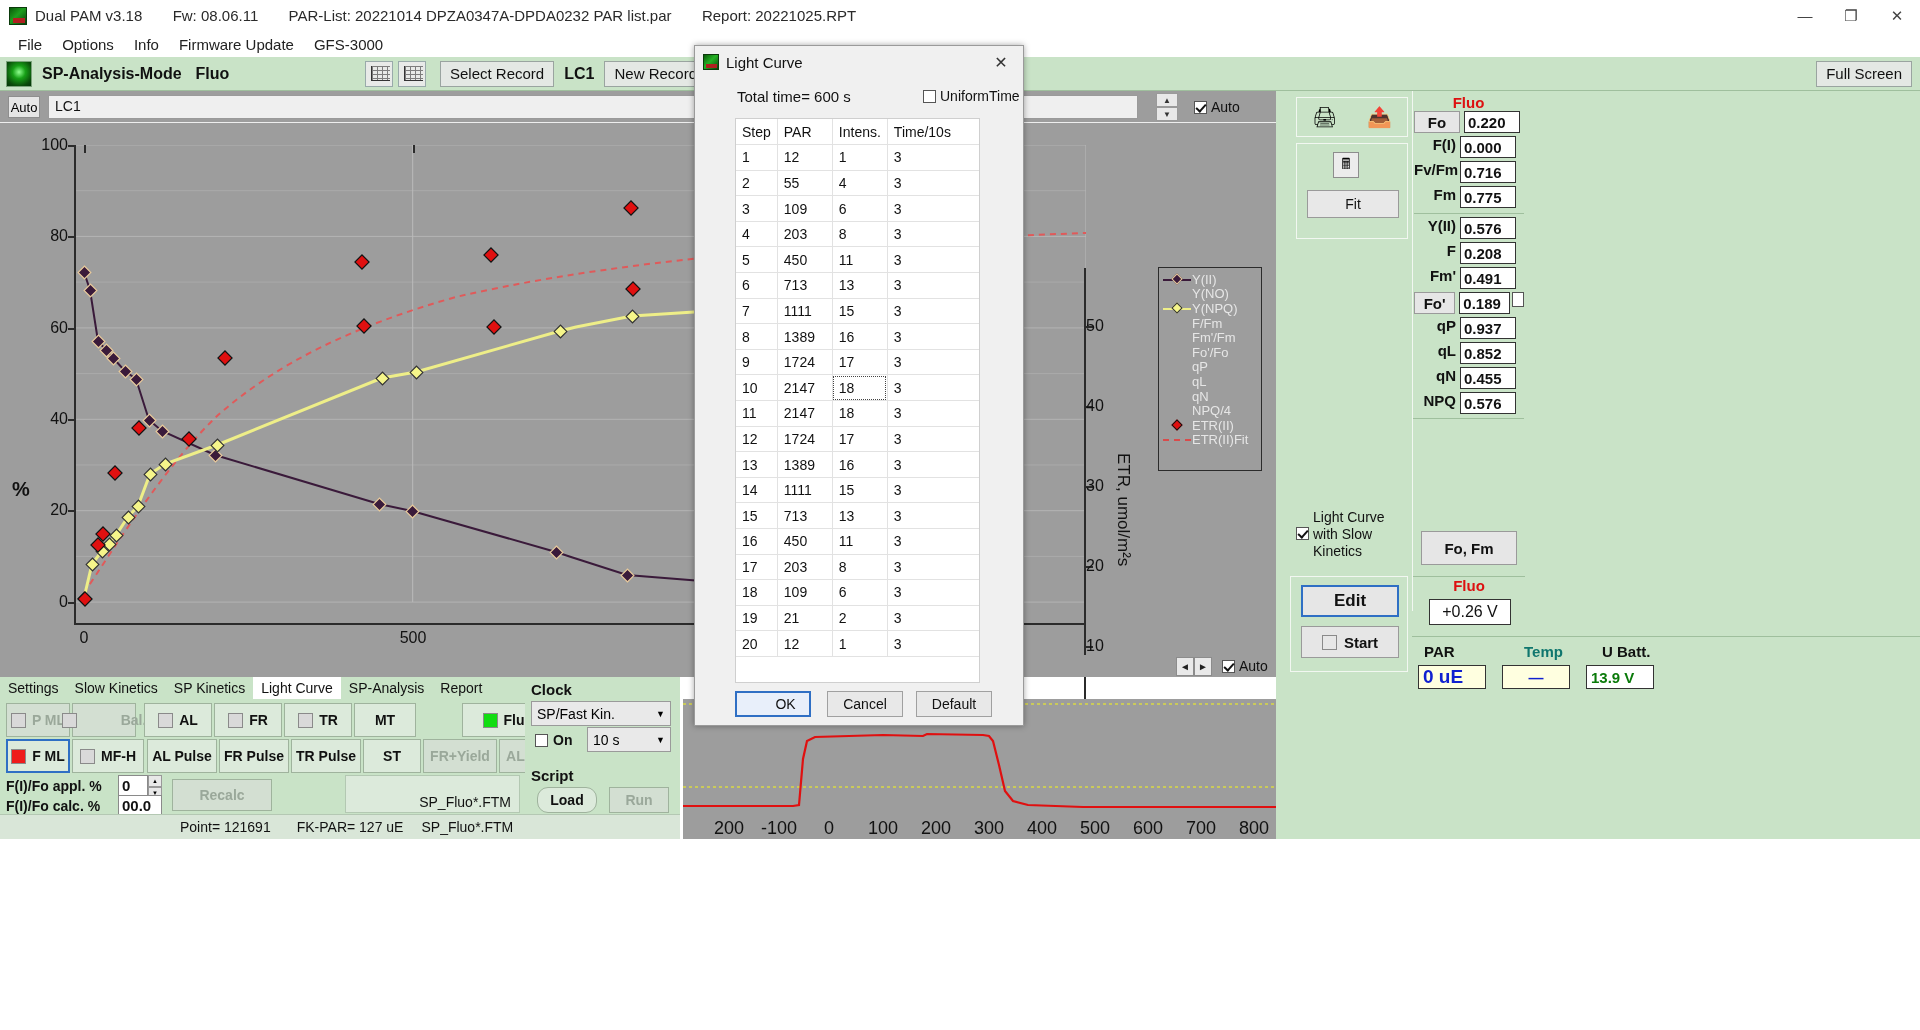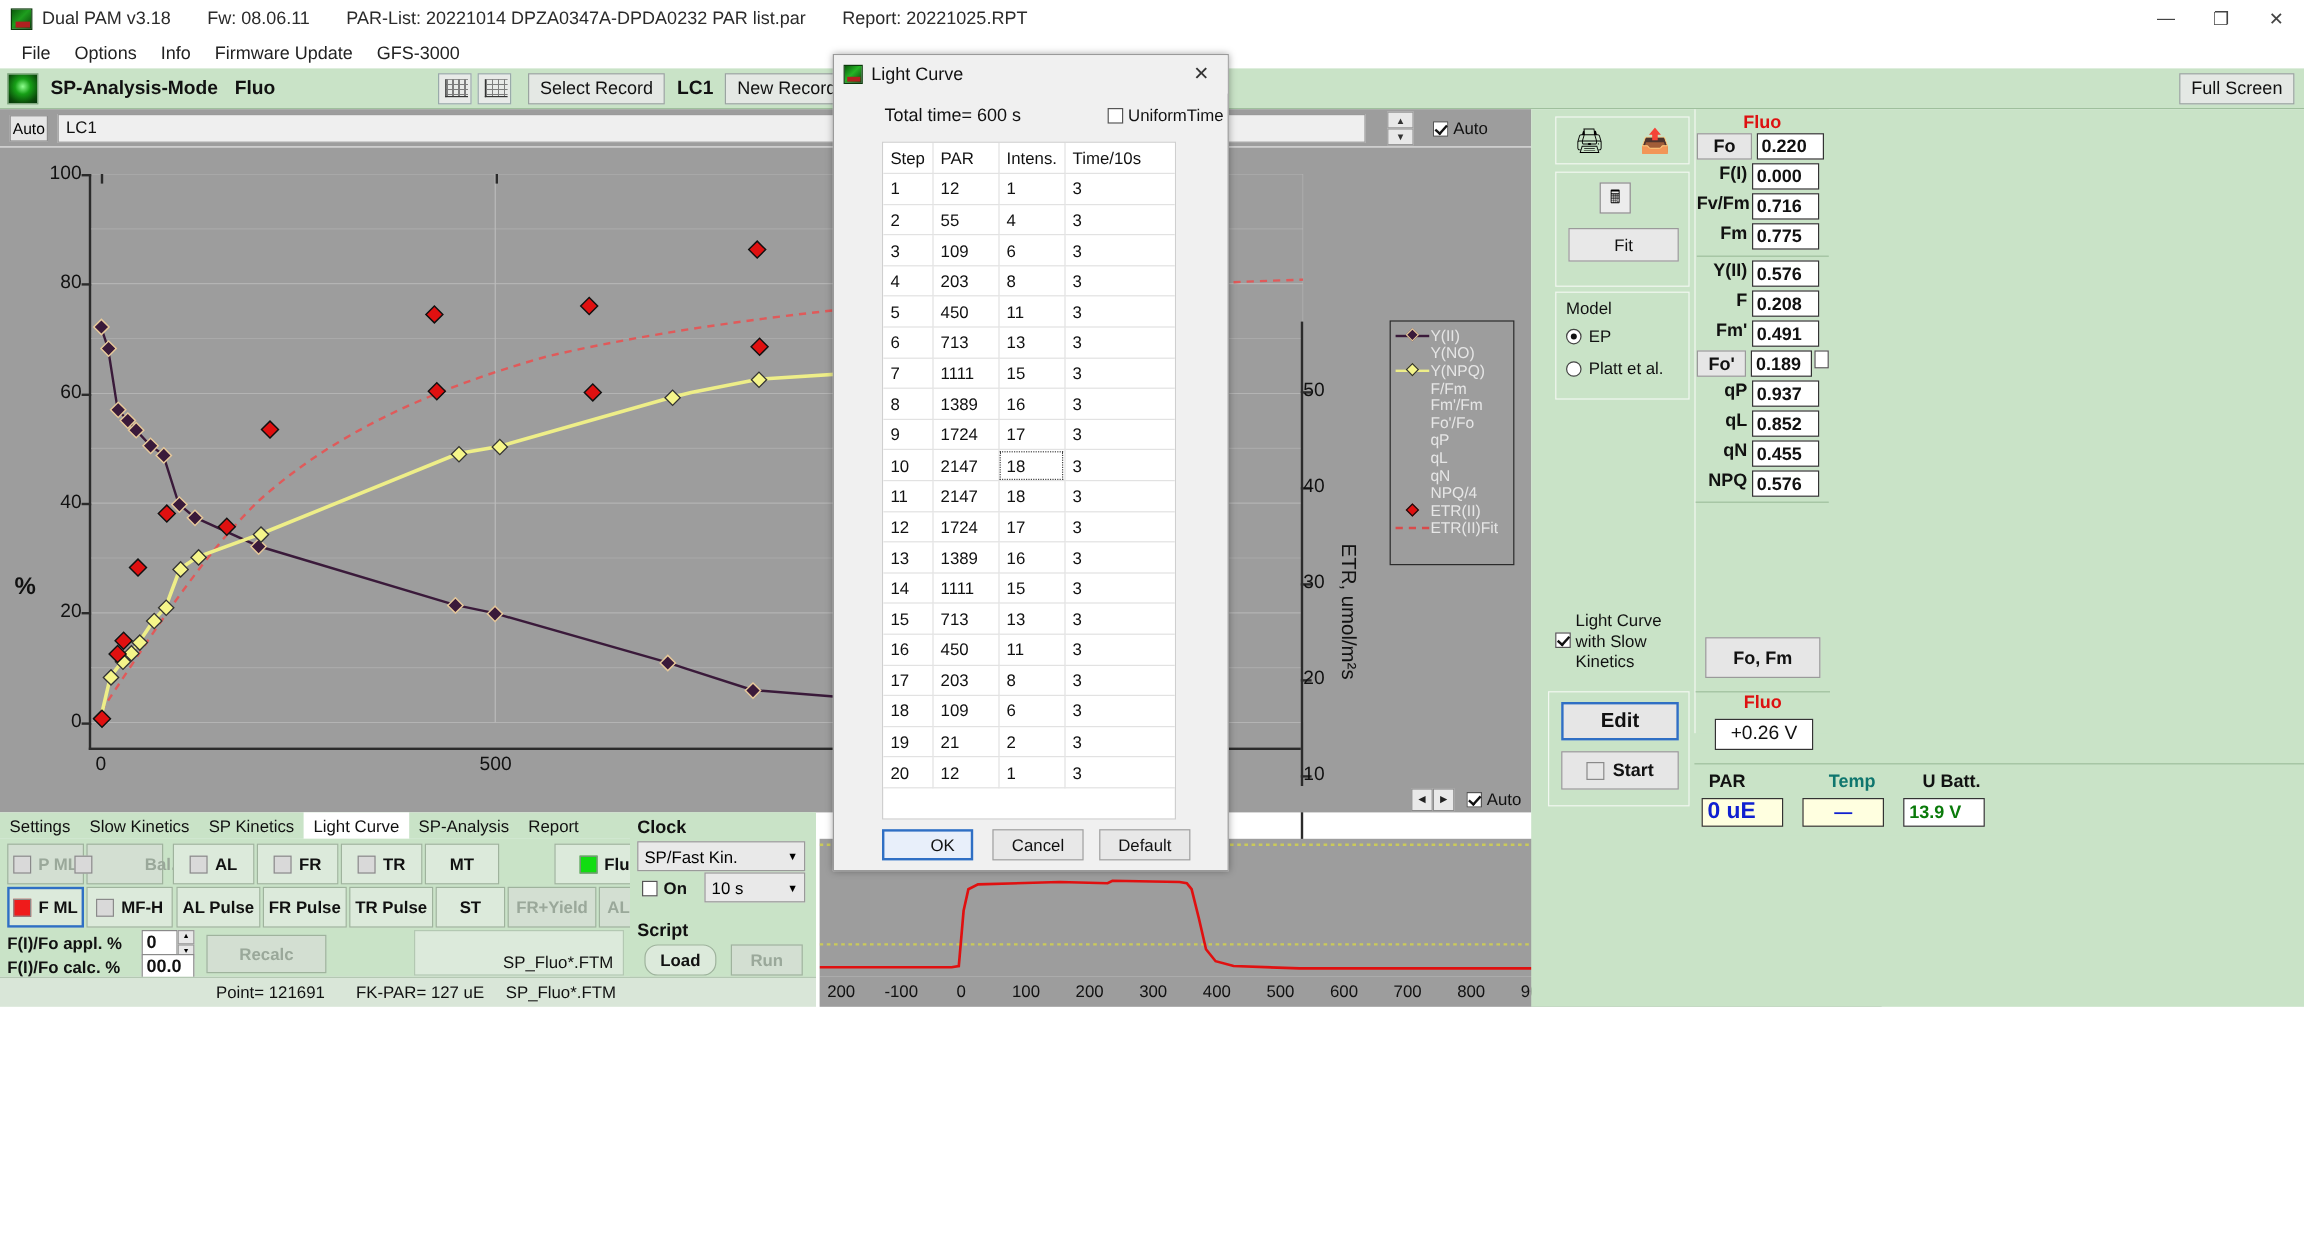--- a/index.html
+++ b/index.html
@@ -149,21 +149,21 @@
   
   #clockblk{position:absolute;left:525px;top:677px;width:155px;height:137px;background:#c9e3c7;}
   .sel-ctl{border:1px solid #9a9a9a;background:#e9e9e9;height:25px;font-size:14px;
     display:flex;align-items:center;padding:0 5px;justify-content:space-between;}
   
   #statusbar{position:absolute;left:0;top:814px;width:680px;height:25px;background:#d9e6d8;
     border-top:1px solid #b4c8b3;display:flex;align-items:center;font-size:14px;color:#111;}
   
   #kin{position:absolute;left:683px;top:699px;width:885px;height:115px;background:#9d9d9d;}
   #kinx{position:absolute;left:683px;top:814px;width:885px;height:25px;background:#9d9d9d;}
-  .kt{position:absolute;font-size:14px;color:#111;transform:translateX(-50%);}
+  .kt{position:absolute;font-size:18px;color:#111;transform:translateX(-50%);margin-left:28px;}
   
   #side{position:absolute;left:1276px;top:91px;width:644px;height:748px;background:#c9e3c7;}
   .sbox{position:absolute;background:#c9e3c7;border:1px solid #f2f7f1;}
   
   .fv-row{display:flex;align-items:flex-start;height:24px;margin-bottom:1px;}
   .fv-lab{width:46px;text-align:right;font-size:15px;font-weight:bold;color:#111;
     padding-right:4px;}
   .fv-lab.btn{border:1px solid #9a9a9a;background:#e6e6e6;text-align:center;
     padding:0;height:22px;line-height:21px;width:46px;margin-right:4px;}
   .fv-val{border:1px solid #333;background:#fff;width:56px;height:22px;font-size:15px;
@@ -585,33 +585,20 @@
   <div class="sbox" style="left:20px;top:6px;width:112px;height:40px;display:flex;align-items:center;justify-content:space-around;">
     <span style="font-size:20px;">🖨</span>
     <span style="font-size:20px;color:#c89a2a;">📤</span>
   </div>
 
   <div class="sbox" style="left:20px;top:52px;width:112px;height:96px;">
     <div style="position:absolute;left:36px;top:8px;width:26px;height:26px;border:1px solid #8d8d8d;background:#ececec;display:flex;align-items:center;justify-content:center;font-size:15px;">🖩</div>
     <div style="position:absolute;left:10px;top:46px;width:92px;height:28px;border:1px solid #9a9a9a;background:#e8e8e8;display:flex;align-items:center;justify-content:center;font-size:14px;color:#111;">Fit</div>
   </div>
 
-  <div class="sbox" style="left:20px;top:152px;width:112px;height:90px;">
-    <div style="position:absolute;left:8px;top:5px;font-size:14px;color:#111;">Model</div>
-    <div style="position:absolute;left:8px;top:28px;display:flex;align-items:center;gap:6px;font-size:14px;color:#111;">
-      <span style="width:13px;height:13px;border:1px solid #444;border-radius:50%;background:#fff;position:relative;display:inline-block;">
-        <span style="position:absolute;left:3px;top:3px;width:5px;height:5px;border-radius:50%;background:#111;"></span>
-      </span>
-      <span>EP</span>
-    </div>
-    <div style="position:absolute;left:8px;top:55px;display:flex;align-items:center;gap:6px;font-size:14px;color:#111;">
-      <span style="width:13px;height:13px;border:1px solid #444;border-radius:50%;background:#fff;display:inline-block;"></span>
-      <span>Platt et al.</span>
-    </div>
-  </div>
 
   <div style="position:absolute;left:20px;top:418px;width:112px;display:flex;align-items:flex-start;gap:4px;font-size:14px;color:#111;line-height:17px;">
     <span class="cbx on" style="margin-top:18px;"></span>
     <span>Light Curve with Slow Kinetics</span>
   </div>
 
   <div class="sbox" style="left:14px;top:485px;width:118px;height:96px;">
     <div style="position:absolute;left:10px;top:8px;width:98px;height:32px;border:2px solid #2f6fc4;background:#e6e6e6;display:flex;align-items:center;justify-content:center;font-size:17px;font-weight:bold;color:#111;">Edit</div>
     <div style="position:absolute;left:10px;top:49px;width:98px;height:32px;border:1px solid #9a9a9a;background:#e6e6e6;display:flex;align-items:center;justify-content:center;gap:7px;font-size:15px;font-weight:bold;color:#111;">
       <span class="sq"></span>

